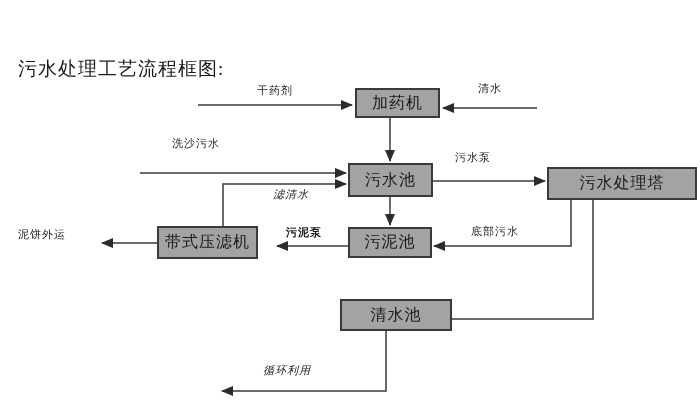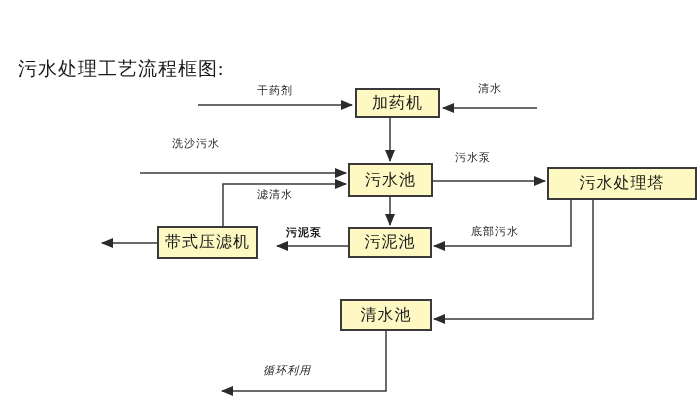--- a/index.html
+++ b/index.html
@@ -30,47 +30,47 @@
     font-size: 19px;
     font-weight: normal;
     letter-spacing: 1px;
     white-space: nowrap;
     margin-top: 42px;
   }
   .node {
     position: absolute;
     box-sizing: border-box;
     border: 2px solid #3a3a3a;
-    background: #fef9c3;
+    background: #a3a3a3;
     display: flex;
     align-items: center;
     justify-content: center;
     font-size: 16px;
     white-space: nowrap;
     letter-spacing: 1px;
   }
   .flow-label {
     position: absolute;
     font-size: 11px;
     white-space: nowrap;
     letter-spacing: 1px;
   }
   
   #box-dosing      { left: 355px; top:  88px; width:  85px; height: 30px; }
   #box-sewage      { left: 348px; top: 163px; width:  85px; height: 34px; }
   #box-tower       { left: 547px; top: 167px; width: 150px; height: 33px; }
   #box-beltpress   { left: 157px; top: 226px; width: 101px; height: 33px; }
   #box-sludge      { left: 348px; top: 227px; width:  84px; height: 31px; }
-  #box-cleanpool   { left: 340px; top: 299px; width:  92px; height: 32px; }
+  #box-cleanpool   { left: 340px; top: 299px; width:  112px; height: 32px; }
   
   #lbl-dry-agent   { left: 257px; top:  83px; }
   #lbl-clean-water { left: 478px; top:  81px; }
   #lbl-sand-sewage { left: 172px; top: 136px; }
   #lbl-sewage-pump { left: 455px; top: 150px; }
-  #lbl-filtered    { left: 257px; top: 187px; }
+  #lbl-filtered    { left: 273px; top: 187px; font-style: italic; }
   #lbl-sludge-pump { left: 286px; top: 225px; font-weight: bold; }
   #lbl-bottom      { left: 471px; top: 224px; }
   #lbl-mudcake     { left:  18px; top: 227px; }
   #lbl-recycle     { left: 263px; top: 363px; font-style: italic; }
 </style>
 </head>
 <body>
 
 <div id="canvas">
 
@@ -105,15 +105,16 @@
   <div class="node" id="box-sludge">污泥池</div>
   <div class="node" id="box-cleanpool">清水池</div>
 
   <div class="flow-label" id="lbl-dry-agent">干药剂</div>
   <div class="flow-label" id="lbl-clean-water">清水</div>
   <div class="flow-label" id="lbl-sand-sewage">洗沙污水</div>
   <div class="flow-label" id="lbl-sewage-pump">污水泵</div>
   <div class="flow-label" id="lbl-filtered">滤清水</div>
   <div class="flow-label" id="lbl-sludge-pump">污泥泵</div>
   <div class="flow-label" id="lbl-bottom">底部污水</div>
+  <div class="flow-label" id="lbl-mudcake">泥饼外运</div>
   <div class="flow-label" id="lbl-recycle">循环利用</div>
 
 </div>
 
 </body></html>

